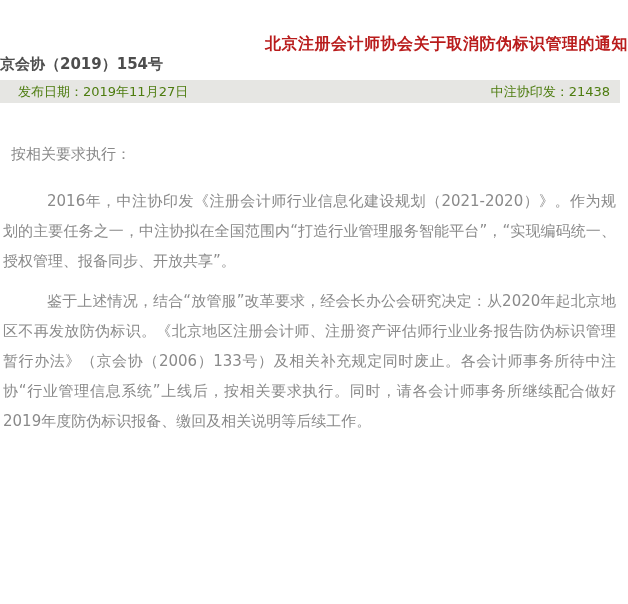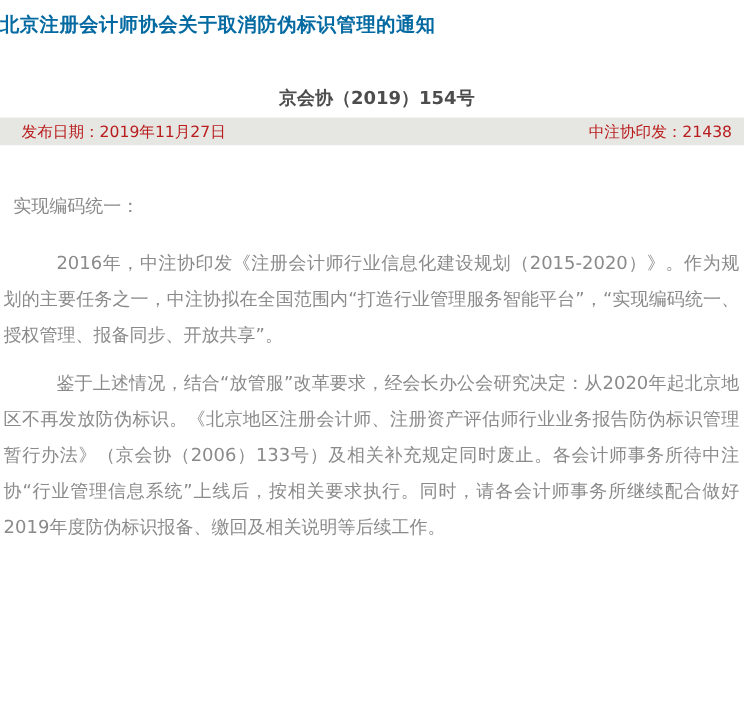--- a/index.html
+++ b/index.html
@@ -11,44 +11,44 @@
     font-family: "DejaVu Sans", "Liberation Sans", sans-serif;
   }
   .page {
     width: 628px;
     height: 604px;
     background: #ffffff;
     overflow: hidden;
   }
   .notice-title {
     padding-top: 11px;
-    text-align: left;
+    text-align: right;
     font-size: 16px;
     font-weight: bold;
-    color: #0369a1;
+    color: #b91c1c;
     letter-spacing: 0.5px;
+    margin-top: 23px;
   }
   .doc-number {
-    margin-top: 41px;
-    text-align: center;
+    text-align: left;
     font-size: 15px;
     font-weight: bold;
     color: #4d4d4d;
   }
   .meta-bar {
     margin: 6px 8px 0 0;
     height: 23px;
     background: #e6e6e3;
     display: flex;
     align-items: center;
     justify-content: space-between;
     box-sizing: border-box;
     padding: 0 10px 0 18px;
     font-size: 13px;
-    color: #b91c1c;
+    color: #4d7c0f;
   }
   .meta-left, .meta-right { white-space: nowrap; }
   .content {
     margin: 36px 12px 0 3px;
     font-size: 15px;
     line-height: 30px;
     color: #8a8a8a;
     text-align: justify;
   }
   .salutation {
@@ -71,19 +71,19 @@
   <div class="meta-bar">
     <div class="meta-left">
       <span>发布日期：</span><span>2019年11月27日</span>
     </div>
     <div class="meta-right">
       <span>中注协印发：</span><span>21438</span>
     </div>
   </div>
 
   <div class="content">
-    <p class="salutation">实现编码统一：</p>
-    <p class="para">2016年，中注协印发《注册会计师行业信息化建设规划（2015-2020）》。作为规划的主要任务之一，中注协拟在全国范围内“打造行业管理服务智能平台”，“实现编码统一、授权管理、报备同步、开放共享”。</p>
+    <p class="salutation">按相关要求执行：</p>
+    <p class="para">2016年，中注协印发《注册会计师行业信息化建设规划（2021-2020）》。作为规划的主要任务之一，中注协拟在全国范围内“打造行业管理服务智能平台”，“实现编码统一、授权管理、报备同步、开放共享”。</p>
     <p class="para">鉴于上述情况，结合“放管服”改革要求，经会长办公会研究决定：从2020年起北京地区不再发放防伪标识。《北京地区注册会计师、注册资产评估师行业业务报告防伪标识管理暂行办法》（京会协（2006）133号）及相关补充规定同时废止。各会计师事务所待中注协“行业管理信息系统”上线后，按相关要求执行。同时，请各会计师事务所继续配合做好2019年度防伪标识报备、缴回及相关说明等后续工作。</p>
 
   </div>
 
 </div>
 
 </body></html>

